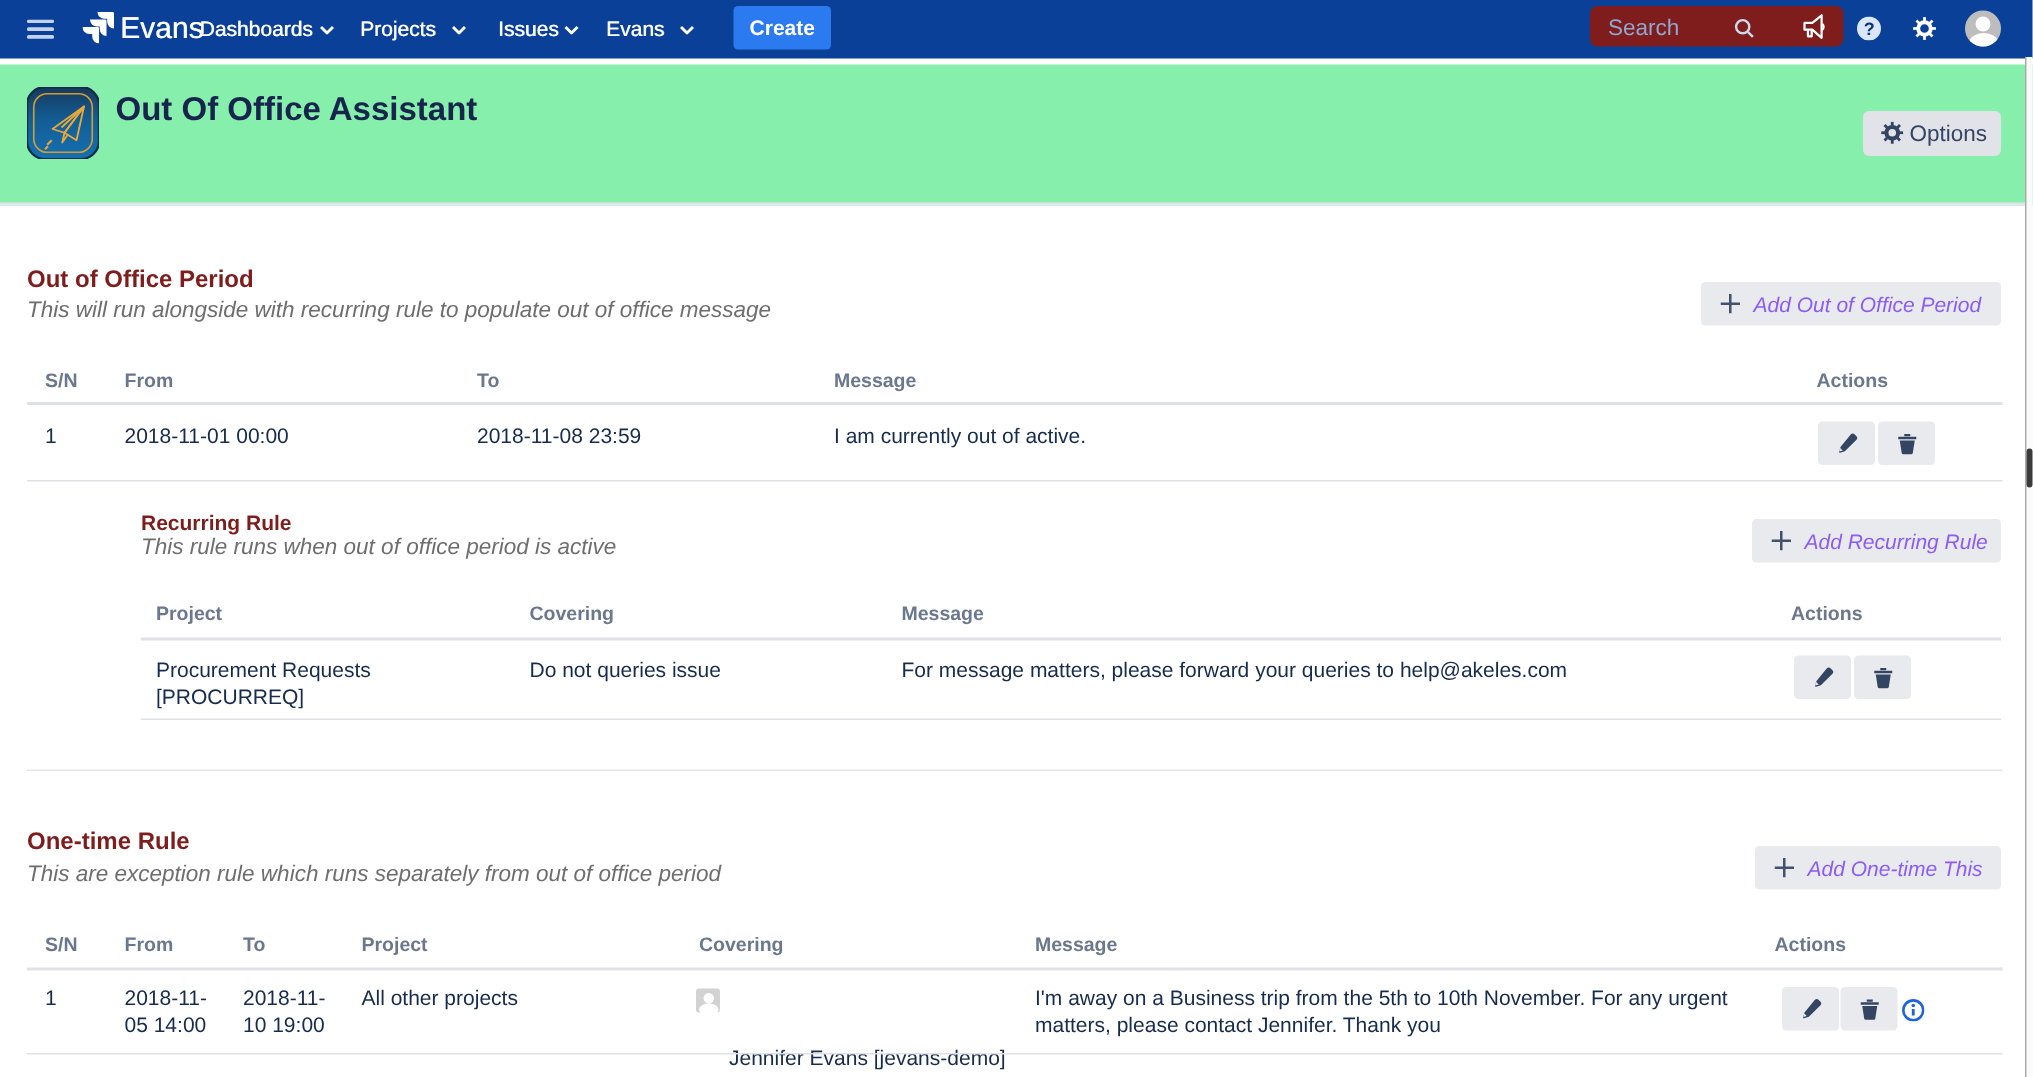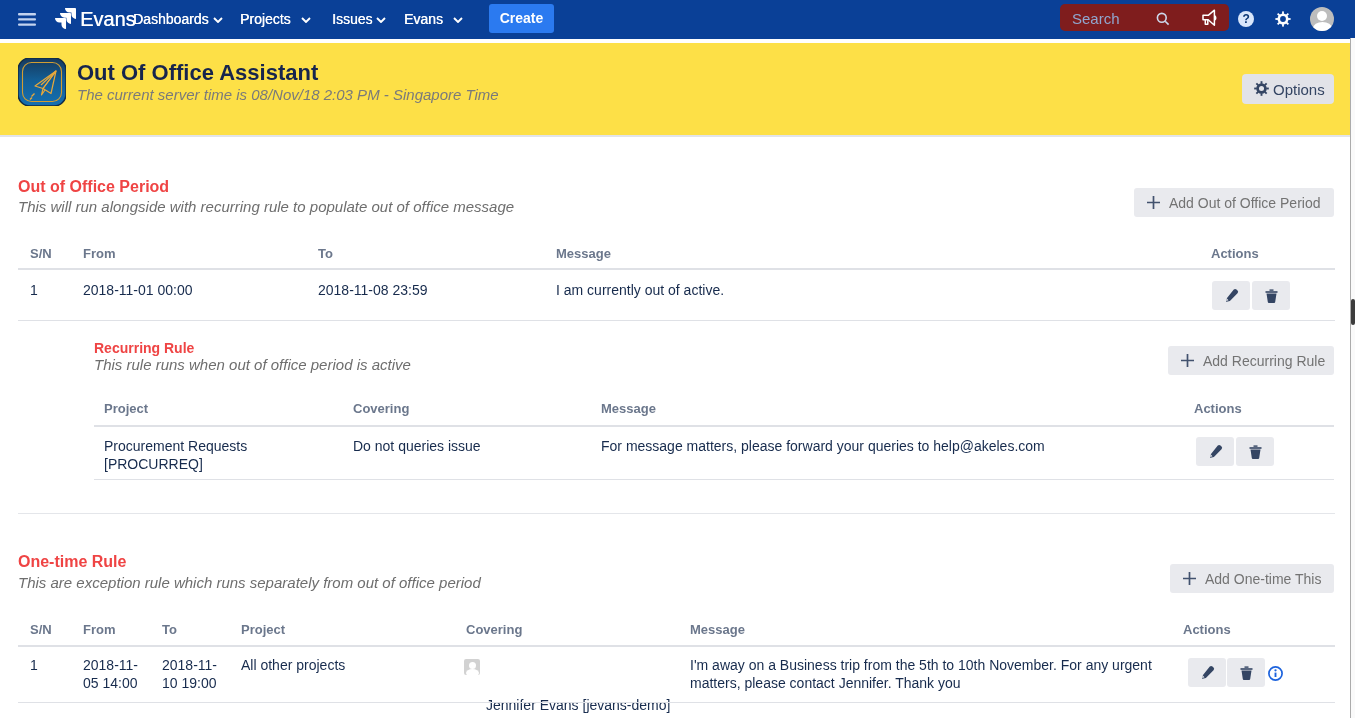--- a/index.html
+++ b/index.html
@@ -11,34 +11,34 @@
 .navitem { position:absolute; top:0; height:38px; line-height:38px; color:#fff;
   font-size:14px; font-weight:500; text-shadow:0.4px 0 0 rgba(255,255,255,0.85); }
 .chev { position:absolute; top:17px; }
 #createbtn { position:absolute; left:489px; top:4px; width:65px; height:29px;
   background:#2b7af0; border-radius:3px; color:#fff; font-size:14px; font-weight:700;
   text-align:center; line-height:29px; }
 #search { position:absolute; left:1012px; top:4px; width:169px; height:27px;
   background:#7f1d1d; border-radius:5px;margin-left:48px; }
 #search span { position:absolute; left:12px; top:8px; color:#91a7cf; font-size:15px; line-height:14px; }
 
-#hdr { position:absolute; left:0; top:43px; width:1355px; height:94px; background:#fde047; border-bottom:2px solid #e2e4e9; }
+#hdr { position:absolute; left:0; top:43px; width:1355px; height:94px; background:#86efac; border-bottom:2px solid #e2e4e9; }
 #title { position:absolute; left:77px; top:19px; font-size:22px; font-weight:700; color:#17254d; line-height:1; }
 #subtitle { position:absolute; left:77px; top:44px; font-size:15px; font-style:italic; color:#7a7a7a; line-height:1; }
 #optbtn { position:absolute; left:1242px; top:31px; width:92px; height:30px;
   background:#e2e3e8; border-radius:4px; color:#344563; font-size:15px; }
 
-.btn { position:absolute; background:#e9eaee; border-radius:3px; color:#737373;
-  font-size:14px; height:29px; }
+.btn { position:absolute; background:#e9eaee; border-radius:3px; color:#8b5cf6;
+  font-size:14px; height:29px;font-style:italic; }
 .btn .plus { position:absolute; top:8px; }
 .btn .txt { position:absolute; top:8px; line-height:14px; white-space:nowrap; }
 .iconbtn { position:absolute; width:38px; height:29px; background:#e9eaee; border-radius:3px; }
 .iconbtn svg { position:absolute; left:12px; top:7px; }
 
-.h2 { position:absolute; font-size:16px; font-weight:700; color:#ef4444; line-height:1; }
+.h2 { position:absolute; font-size:16px; font-weight:700; color:#7f1d1d; line-height:1; }
 .sub { position:absolute; font-size:15px; font-style:italic; color:#6e6e6e; line-height:1; }
 .thead { position:absolute; font-size:13px; font-weight:700; color:#6b778c; line-height:1; }
 .cell { position:absolute; font-size:14px; color:#172b4d; line-height:18px; }
 .hline { position:absolute; background:#dfe1e6; }
 </style>
 </head>
 <body>
 
 <div id="nav">
   <svg class="abs" style="left:18px;top:13px" width="18" height="13" viewBox="0 0 18 13">
@@ -119,21 +119,20 @@
     <rect x="4.5" y="4.5" width="39" height="39" rx="9" fill="none" stroke="#d19d33" stroke-width="1.1"></rect>
     <g fill="none" stroke="#e8a83b" stroke-width="1.2" stroke-linejoin="round">
       <path d="M38 13 L17 28 L25 30.5 Z"></path>
       <path d="M38 13 L25 30.5 L33 35.5 Z"></path>
       <path d="M38 13 L23 27"></path>
       <path d="M25 30.5 L23.5 37 L27 32"></path>
       <path d="M16.5 35.5 l-3 3M14 39.5 l-2 2" stroke-width="1.4"></path>
     </g>
   </svg>
   <div id="title">Out Of Office Assistant</div>
-  <div id="subtitle">The current server time is 08/Nov/18 2:03 PM - Singapore Time</div>
   <div id="optbtn">
     <svg class="abs" style="left:12px;top:7px" width="15" height="15" viewBox="0 0 16 16">
       <path fill="#344563" fill-rule="evenodd" d="M8 2.4a5.6 5.6 0 1 0 0 11.2a5.6 5.6 0 1 0 0-11.2zM8 5.3a2.7 2.7 0 1 1 0 5.4a2.7 2.7 0 1 1 0-5.4z"></path>
       <g fill="#344563">
           <rect x="7.0" y="0.2" width="2.0" height="2.8" transform="rotate(0 8 8)"></rect>
           <rect x="7.0" y="0.2" width="2.0" height="2.8" transform="rotate(45 8 8)"></rect>
           <rect x="7.0" y="0.2" width="2.0" height="2.8" transform="rotate(90 8 8)"></rect>
           <rect x="7.0" y="0.2" width="2.0" height="2.8" transform="rotate(135 8 8)"></rect>
           <rect x="7.0" y="0.2" width="2.0" height="2.8" transform="rotate(180 8 8)"></rect>
           <rect x="7.0" y="0.2" width="2.0" height="2.8" transform="rotate(225 8 8)"></rect>

